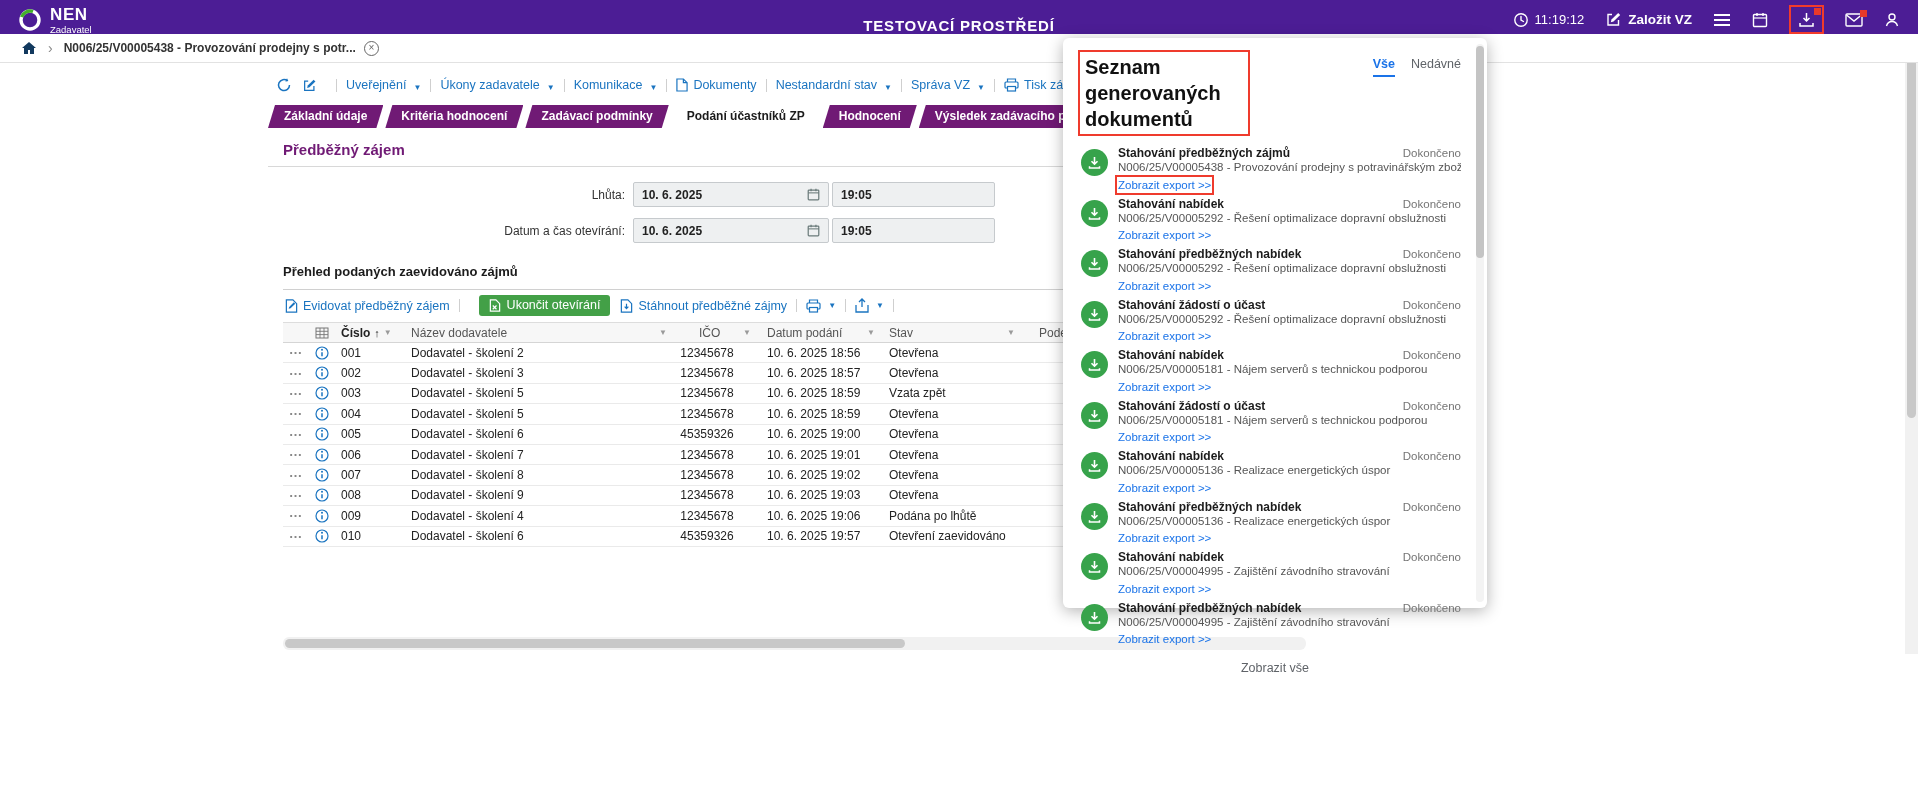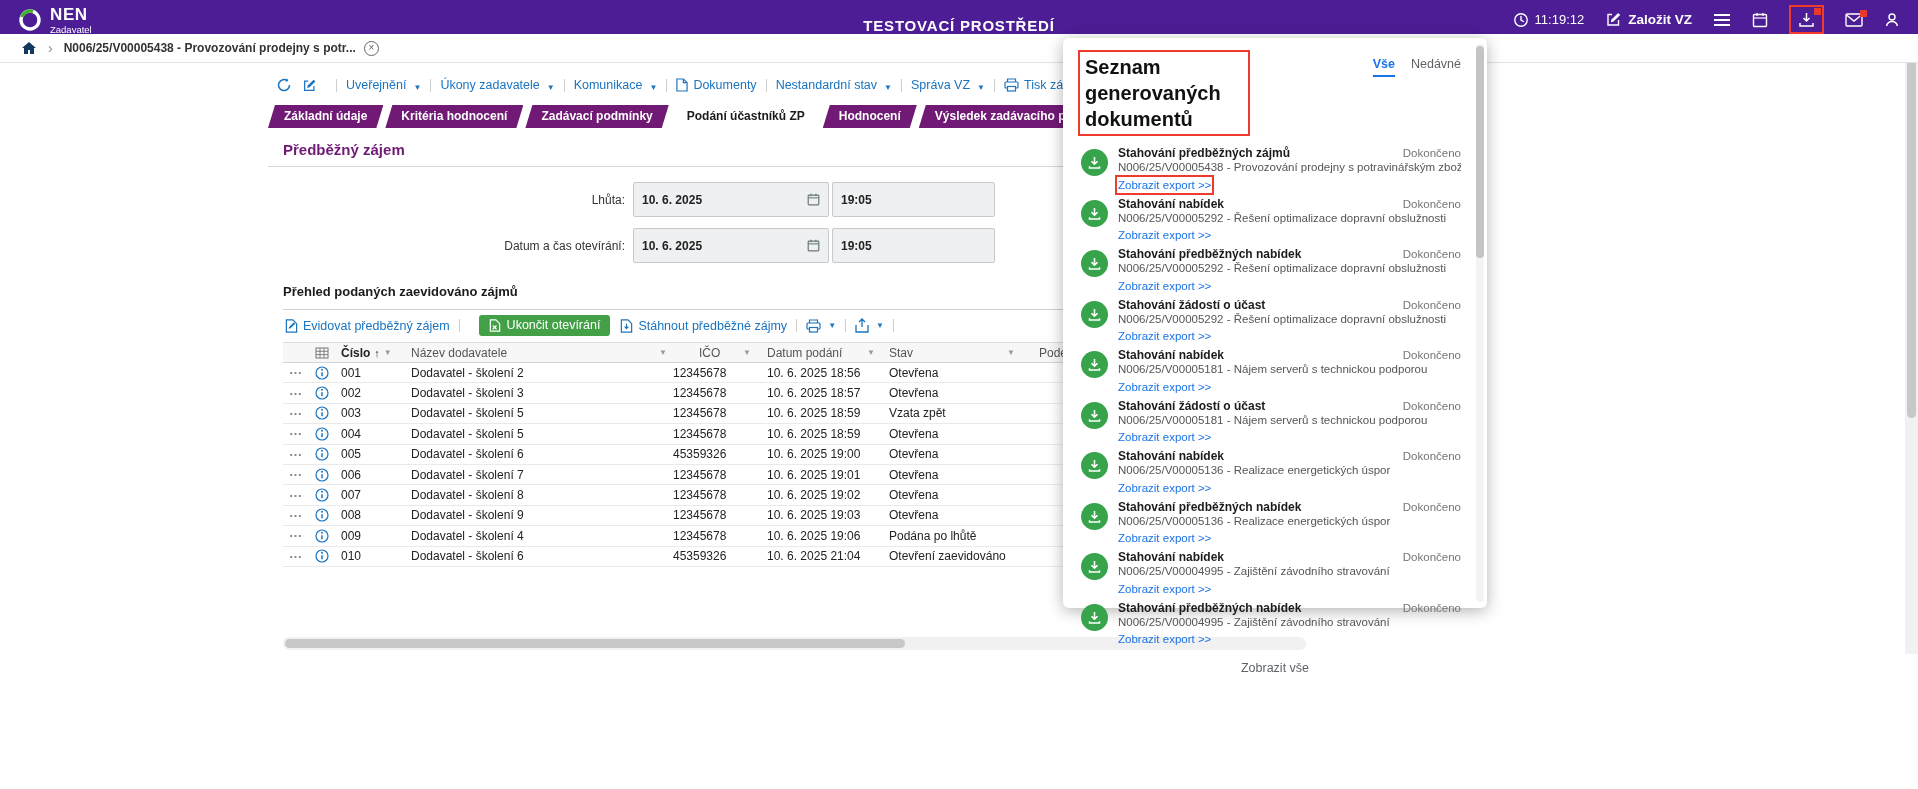--- a/index.html
+++ b/index.html
@@ -45,21 +45,21 @@
   .tab { background:#701a75; color:#fff; font-size:12px; font-weight:bold; line-height:23px; padding:0 16px; margin-right:2px; cursor:pointer; white-space:nowrap;
          clip-path: polygon(7px 0, 100% 0, calc(100% - 7px) 100%, 0 100%); }
   .tab.active { background:#ffffff; color:#1b1b1b; }
 
   .page-title { font-size:15px; font-weight:bold; color:#701a75; margin:13px 0 0 15px; }
   .title-rule { border:none; border-top:1px solid #d8d8d8; margin:8px 0 0 0; }
 
   .form { margin-top:15px; }
   .form-row { display:flex; align-items:center; margin-bottom:11px; }
   .form-label { width:357px; text-align:right; font-size:12px; color:#333; flex:none; }
-  .field { background:#eef0f1; border:1px solid #c6cacd; border-radius:2px; height:35px; display:flex; align-items:center; font-weight:bold; font-size:12px; color:#222; padding:0 8px; cursor:pointer; }
+  .field { background:#eef0f1; border:1px solid #c6cacd; border-radius:2px; height:25px; display:flex; align-items:center; font-weight:bold; font-size:12px; color:#222; padding:0 8px; cursor:pointer; }
   .field-date { width:196px; margin-left:8px; justify-content:space-between; }
   .field-time { width:163px; margin-left:3px; }
 
   .section-title { font-size:13px; font-weight:bold; color:#1b1b1b; margin:21px 0 0 15px; }
 
   .grid-area { margin:10px 0 0 15px; width:1023px; border-top:1px solid #d0d0d0; }
   .action-bar { display:flex; align-items:center; padding:5px 0 6px 2px; font-size:12.5px; color:#1a74c0; }
   .link-action { display:flex; align-items:center; gap:5px; cursor:pointer; white-space:nowrap; }
   .btn-green { background:#43a047; color:#fff; border-radius:3px; padding:3px 10px 4px; display:flex; align-items:center; gap:6px; font-size:12.5px; margin:0 10px; cursor:pointer; white-space:nowrap; }
 
@@ -71,21 +71,21 @@
   .c-info { width:26px; display:flex; justify-content:center; align-items:center; cursor:pointer; flex:none; }
   .c-cislo { width:70px; padding-left:6px; flex:none; }
   .c-nazev { width:268px; padding-left:6px; flex:none; display:flex; justify-content:space-between; align-items:center; }
   .c-ico { width:84px; flex:none; display:flex; justify-content:space-between; align-items:center; }
   .c-datum { width:124px; padding-left:10px; flex:none; display:flex; justify-content:space-between; align-items:center; }
   .c-stav { width:140px; padding-left:8px; flex:none; display:flex; justify-content:space-between; align-items:center; }
   .c-pode { flex:1; padding-left:18px; display:flex; align-items:center; }
   .thead .c-cislo { font-weight:bold; color:#222; display:flex; align-items:center; gap:4px; }
   .hcaret { font-size:8px; color:#9a9a9a; padding-right:6px; cursor:pointer; }
   .sort-asc { font-size:11px; color:#222; }
-  .ico-val { width:100%; text-align:left; padding-right:16px; }
+  .ico-val { width:100%; text-align:center; padding-right:16px; }
   .ico-head-label { padding-left:26px; }
 
   
   .h-scroll { position:absolute; left:283px; top:637px; width:1023px; height:13px; background:#f1f1f1; border-radius:6px; }
   .h-scroll .thumb { position:absolute; left:2px; top:2px; height:9px; width:620px; background:#c8c8c8; border-radius:5px; cursor:pointer; }
   .v-scroll { position:absolute; right:0; top:34px; width:13px; height:620px; background:#f1f1f1; }
   .v-scroll .thumb { position:absolute; top:4px; left:2px; width:9px; height:380px; background:#c8c8c8; border-radius:5px; cursor:pointer; }
 
   
   .panel { position:absolute; left:1063px; top:38px; width:424px; height:570px; background:#fff; border-radius:6px;
@@ -650,21 +650,21 @@
             </svg>
           </div>
           <div class="c-cislo">010</div>
           <div class="c-nazev">
             <span>Dodavatel - školení 6</span>
           </div>
           <div class="c-ico">
             <span class="ico-val">45359326</span>
           </div>
           <div class="c-datum">
-            <span>10. 6. 2025 21:04</span>
+            <span>10. 6. 2025 19:57</span>
           </div>
           <div class="c-stav">
             <span>Otevření zaevidováno</span>
           </div>
           <div class="c-pode"></div>
         </div>
 
     </div>
   </div>
 </div>

